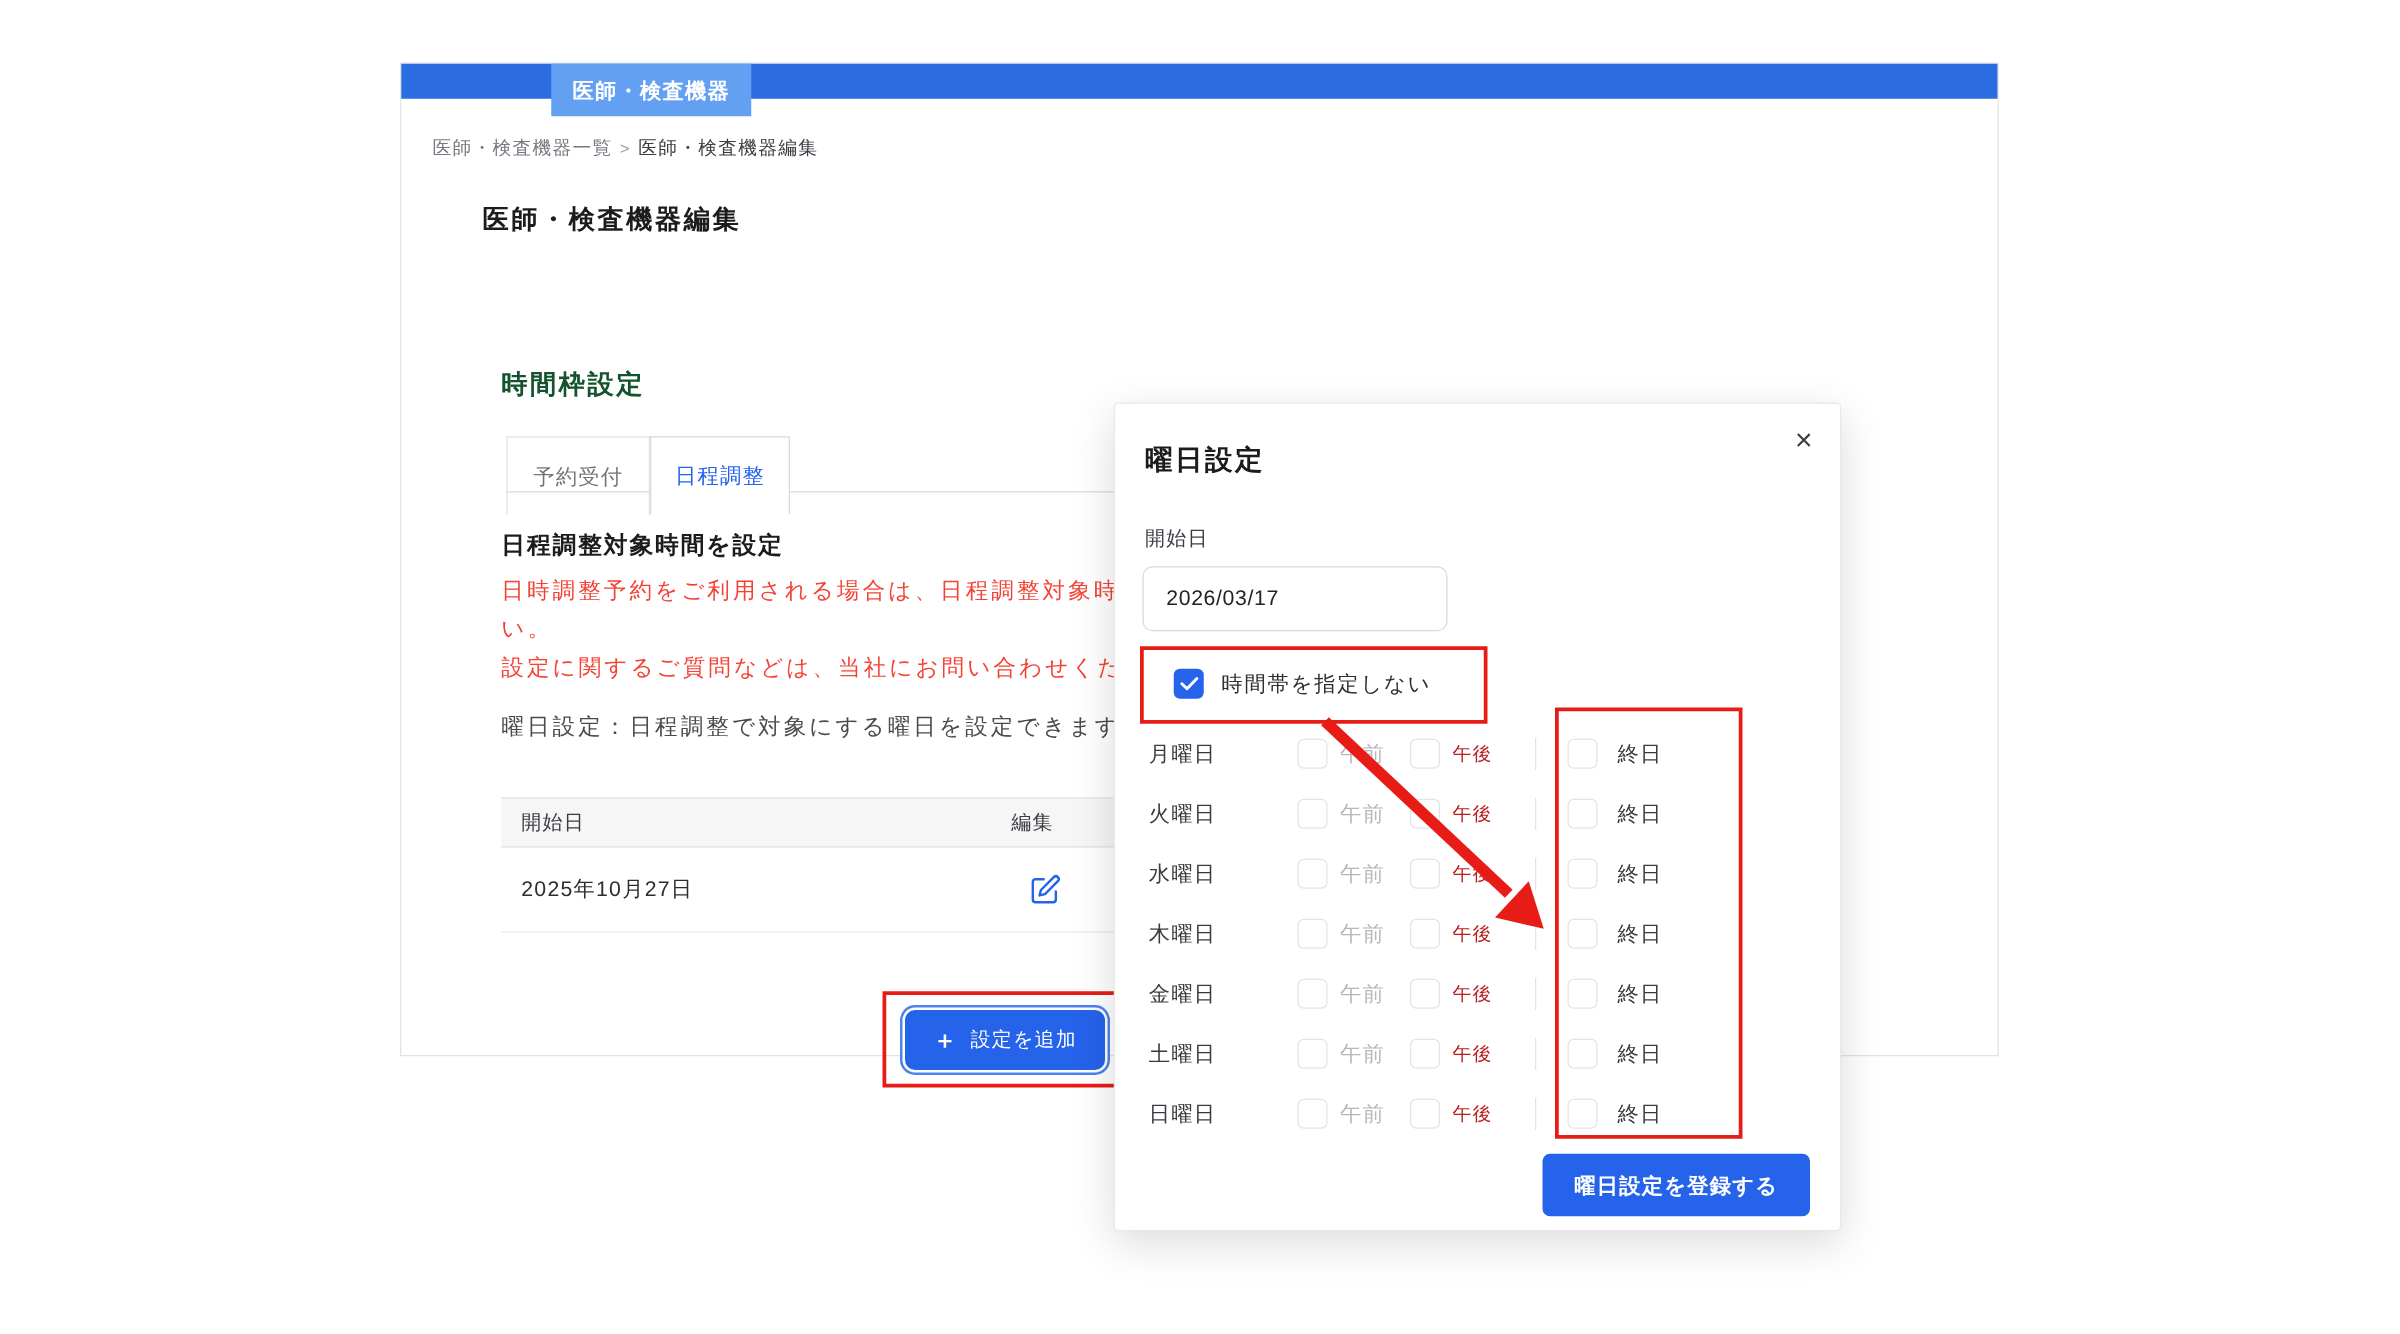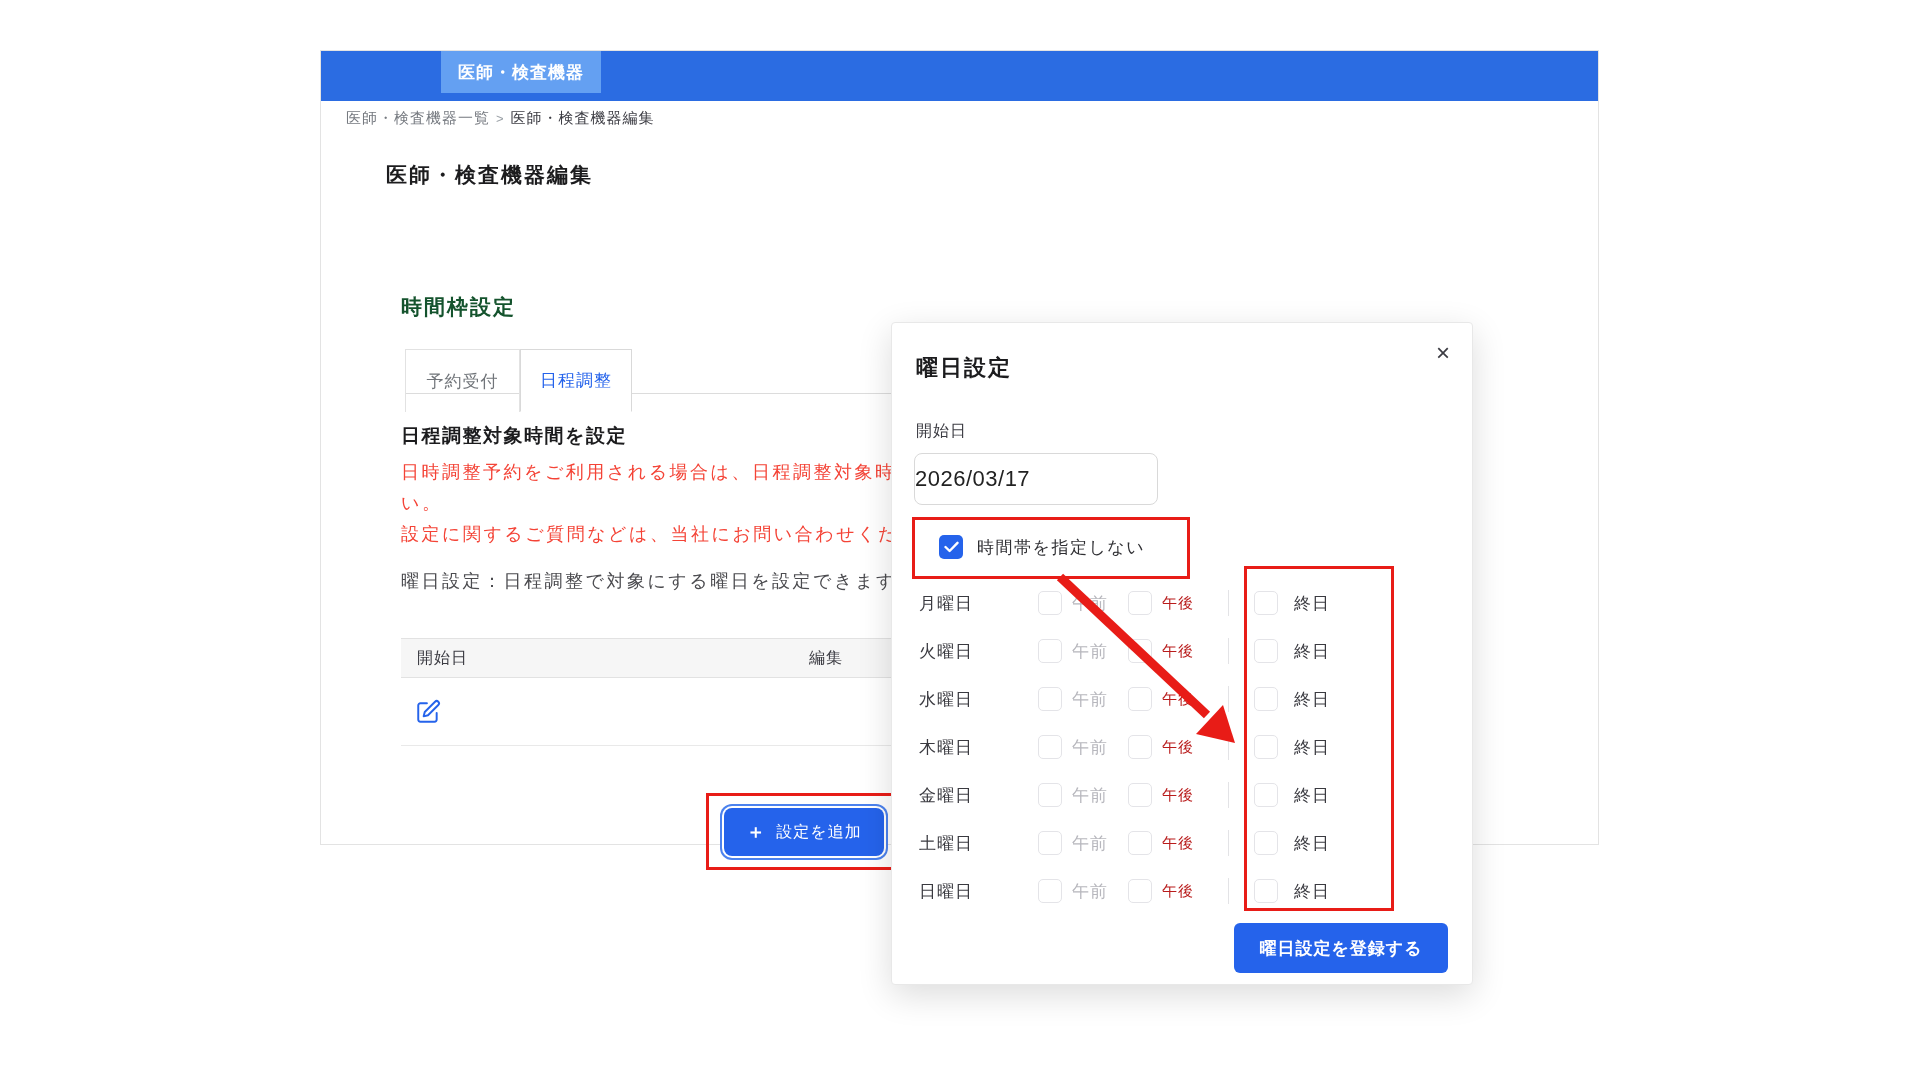--- a/index.html
+++ b/index.html
@@ -3,21 +3,21 @@
 <meta charset="utf-8">
 <style>
   * { margin:0; padding:0; box-sizing:border-box; }
   html,body { width:1920px; height:1067px; background:#ffffff; overflow:hidden;
     font-family:"Liberation Sans","DejaVu Sans",sans-serif; color:#333; }
   .abs { position:absolute; }
 
   
   .card { left:320px; top:50px; width:1279px; height:795px; background:#fff;
     border:1px solid #e3e3e3; }
-  .topbar { left:0; top:0; width:100%; height:50px; background:#2b6ce2; }
+  .topbar { left:0; top:0; width:100%; height:28px; background:#2b6ce2; }
   .topbar-tab { left:120px; top:0; width:160px; height:42px; background:#64a0f2;
     color:#fff; font-size:17px; font-weight:bold; display:flex; align-items:center;
     justify-content:center; letter-spacing:1px; }
   .breadcrumb { left:25px; top:58px; font-size:15px; color:#767a80; display:flex;
     gap:6px; align-items:center; letter-spacing:1px; }
   .breadcrumb .current { color:#3c3c43; }
   .breadcrumb .sep { color:#9aa0a6; font-size:13px; }
   .page-title { left:65px; top:110px; font-size:21px; font-weight:bold; color:#1c1c1e;
     letter-spacing:2px; }
   .section-title { left:80px; top:242px; font-size:21px; font-weight:bold; color:#14532d;
@@ -65,21 +65,21 @@
   
   .modal { left:891px; top:322px; width:582px; height:663px; background:#fff;
     border:1px solid #e8e8e8; border-radius:4px;
     box-shadow:0 10px 34px rgba(0,0,0,0.14); }
   .modal-title { left:24px; top:30px; font-size:22px; font-weight:bold; color:#1c1c1e;
     letter-spacing:2px; }
   .modal-close { right:22px; top:18px; font-size:24px; color:#3c3c43; cursor:pointer;
     line-height:1; }
   .start-label { left:24px; top:98px; font-size:16px; color:#3c3c43; letter-spacing:1px; }
   .date-input { left:22px; top:130px; width:244px; height:52px; border:1px solid #d9d9d9;
-    border-radius:8px; background:#fff; font-size:22px; color:#222; 
+    border-radius:8px; background:#fff; font-size:17px; color:#222; padding-left:18px;
     letter-spacing:0.5px; font-family:"Liberation Sans","DejaVu Sans",sans-serif; }
 
   .annot-cb-box { left:20px; top:194px; width:278px; height:62px; }
   .cb-row { left:47px; top:212px; display:flex; align-items:center; gap:14px; }
   .checkbox { width:24px; height:24px; border-radius:5px; }
   .checkbox.checked { background:#2563eb; display:flex; align-items:center;
     justify-content:center; }
   .checkbox.empty { background:#fff; border:1px solid #e4e4e8; }
   .cb-label { font-size:17px; color:#2f2f33; letter-spacing:1.5px; }
 
@@ -136,20 +136,21 @@
     <div>い。</div>
     <div>設定に関するご質問などは、当社にお問い合わせくだ</div>
   </div>
 
   <div class="abs table">
     <div class="thead">
       <div class="th-start">開始日</div>
       <div>編集</div>
     </div>
     <div class="trow">
+      <div class="td-start">2025年10月27日</div>
       <svg class="edit-btn" viewBox="0 0 24 24" fill="none" stroke="#2563eb" stroke-width="1.8" stroke-linecap="round" stroke-linejoin="round">
         <path d="M11 4H5a2 2 0 0 0-2 2v13a2 2 0 0 0 2 2h13a2 2 0 0 0 2-2v-6"></path>
         <path d="M18.5 2.5a2.1 2.1 0 0 1 3 3L12 15l-4 1 1-4 9.5-9.5z"></path>
       </svg>
     </div>
   </div>
 
   <button class="abs add-btn">
     <span class="plus">＋</span>
     <span>設定を追加</span>

